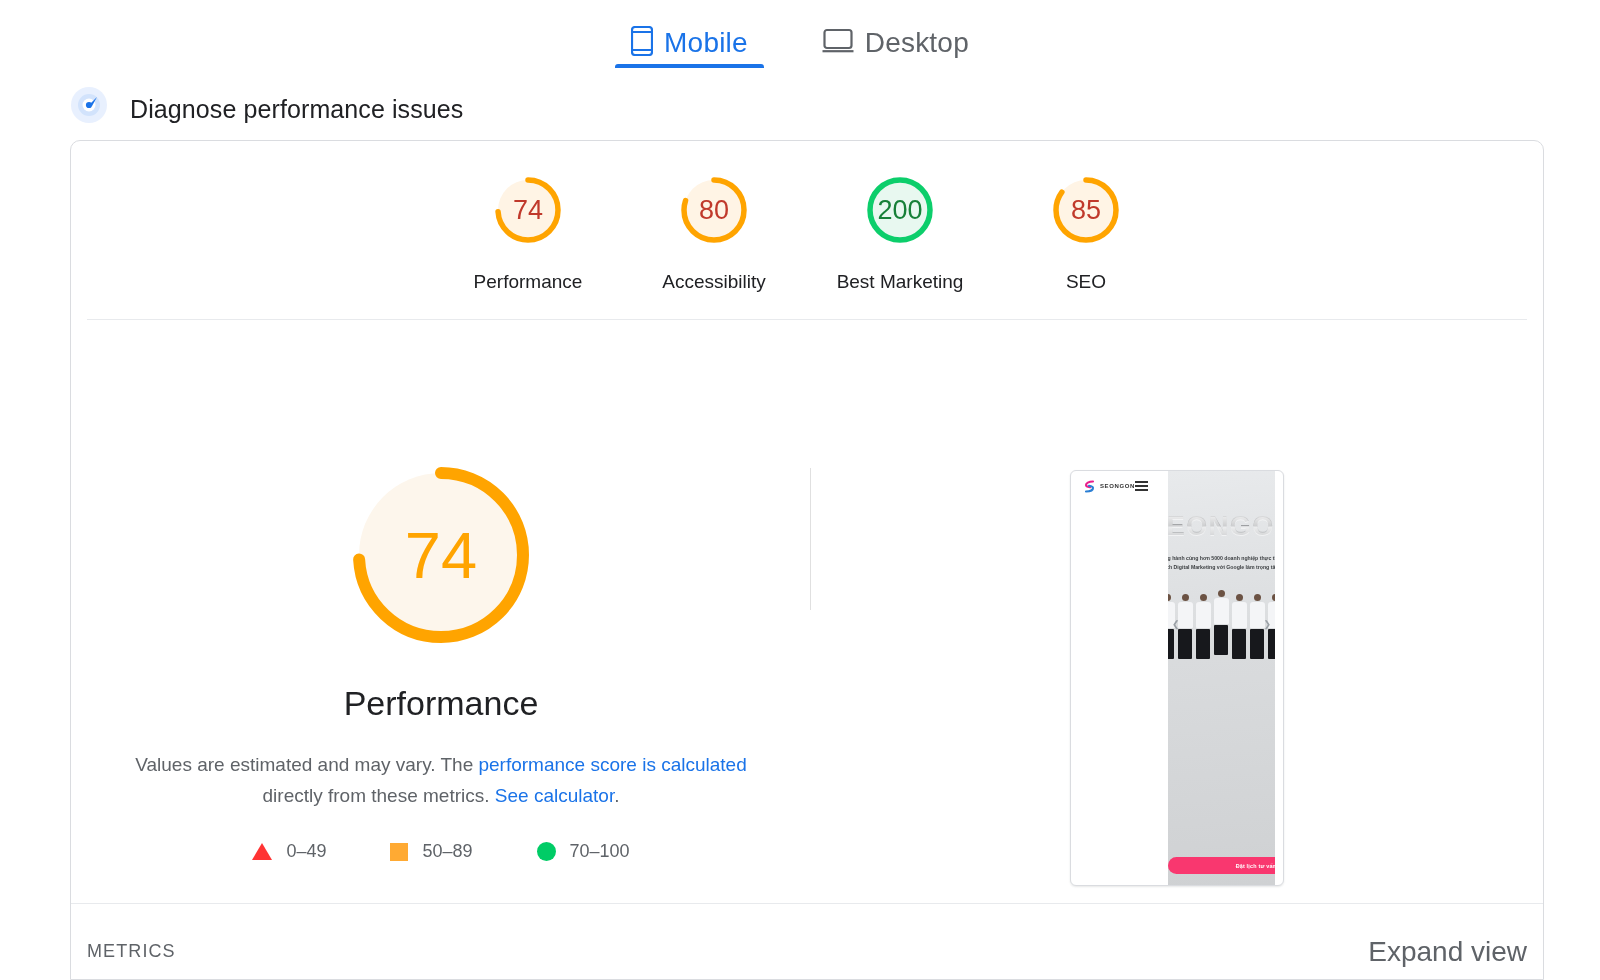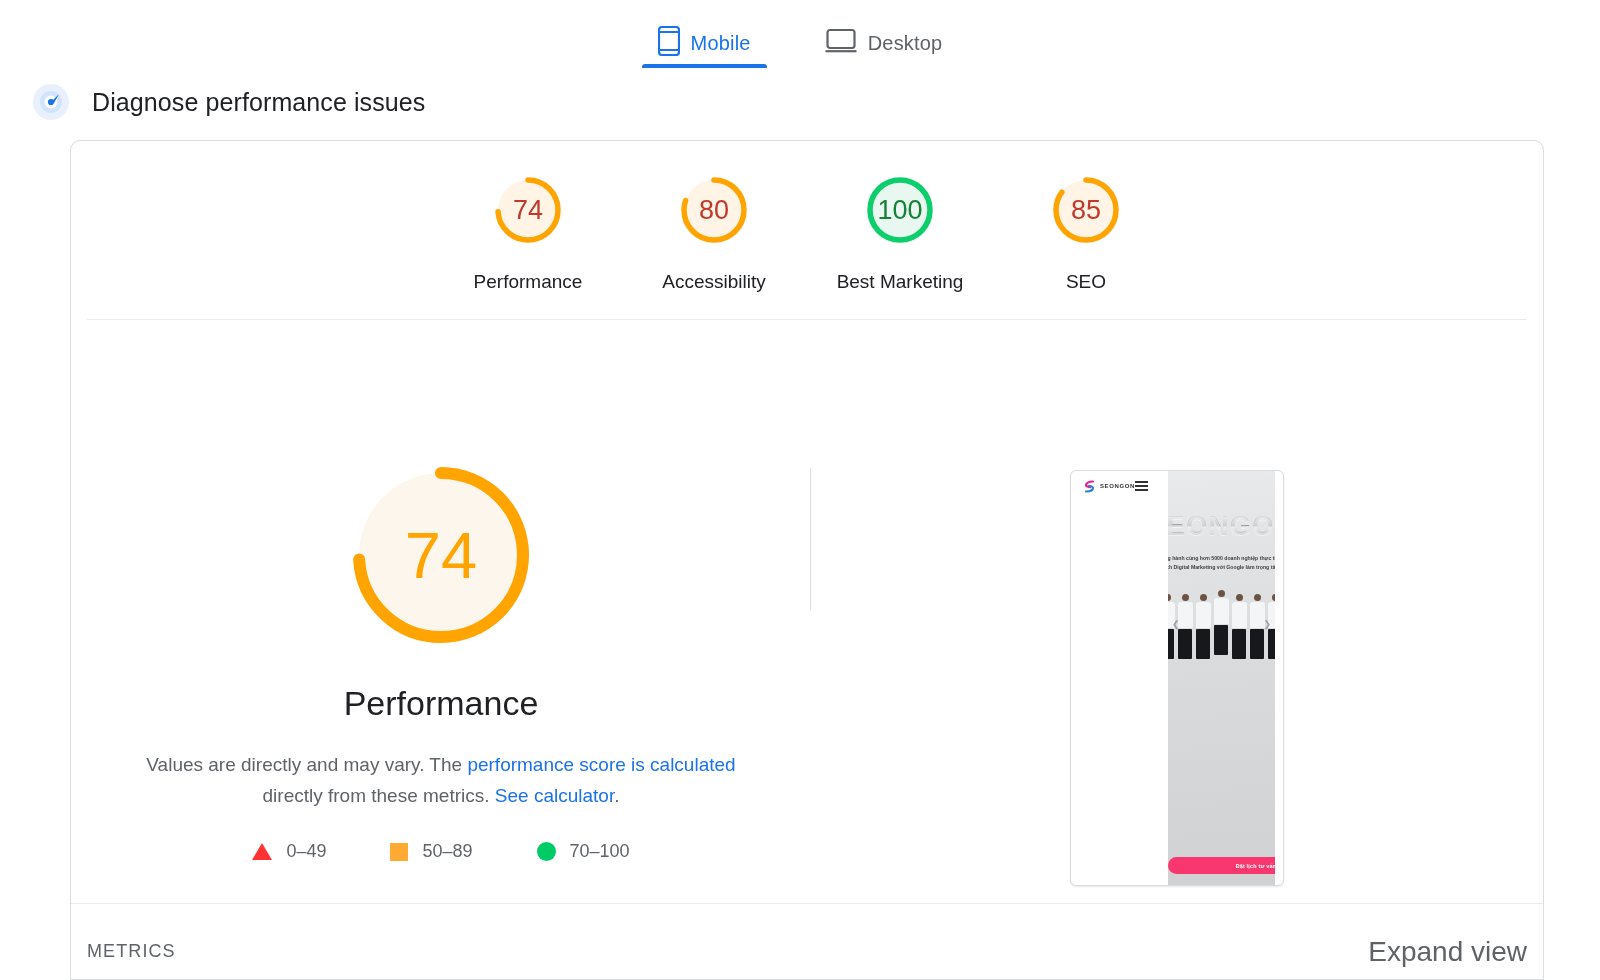--- a/index.html
+++ b/index.html
@@ -23,40 +23,40 @@
   .tab {
     display: flex;
     align-items: center;
     gap: 11px;
     padding: 10px 16px 0 16px;
     height: 60px;
     position: relative;
     cursor: pointer;
   }
   .tab-label {
-    font-size: 20px;
+    font-size: 28px;
     letter-spacing: .2px;
     color: #5f6368;
   }
   .tab.active .tab-label { color: #1a73e8; }
   .tab-underline {
     position: absolute;
     left: 0; right: 0; bottom: 0;
     height: 4px;
     border-radius: 3px 3px 0 0;
     background: #1a73e8;
   }
   .tab-icon { display: block; }
 
   
   .diagnose-row {
     display: flex;
-    align-items: center;
+    align-items: flex-end;
     gap: 22px;
-    padding: 12px 0 0 32px;
+    padding: 12px 0 0 70px;
     height: 56px;
   }
   .diagnose-icon {
     width: 38px; height: 38px;
     flex: 0 0 38px;
     position: relative;
   }
   .diagnose-title {
     font-size: 25px;
     color: #202124;
@@ -394,21 +394,21 @@
       </div>
       <span class="gauge-cell-label">Accessibility</span>
     </div>
 
     <div class="gauge-cell">
       <div class="mini-gauge">
         <svg width="78" height="78" viewBox="0 0 78 78">
           <circle cx="39" cy="39" r="30" fill="#e8f8f0"></circle>
           <circle cx="39" cy="39" r="30" fill="none" stroke="#0cce6b" stroke-width="5.5" stroke-linecap="round" transform="rotate(-90 39 39)"></circle>
         </svg>
-        <span class="mini-num" style="color:#178038">100</span>
+        <span class="mini-num" style="color:#178038">200</span>
       </div>
       <span class="gauge-cell-label">Best Marketing</span>
     </div>
 
     <div class="gauge-cell">
       <div class="mini-gauge">
         <svg width="78" height="78" viewBox="0 0 78 78">
           <circle cx="39" cy="39" r="30" fill="#fff4e5"></circle>
           <circle cx="39" cy="39" r="30" fill="none" stroke="#ffa400" stroke-width="5.5" stroke-linecap="round" stroke-dasharray="160.2 28.3" transform="rotate(-90 39 39)"></circle>
         </svg>
@@ -427,21 +427,21 @@
       <div class="big-gauge">
         <svg width="190" height="190" viewBox="0 0 190 190">
           <circle cx="95" cy="95" r="82" fill="#fdf6ec"></circle>
           <circle cx="95" cy="95" r="82" fill="none" stroke="#ffa400" stroke-width="12" stroke-linecap="round" stroke-dasharray="381.2 134.0" transform="rotate(-90 95 95)"></circle>
         </svg>
         <span class="big-num">74</span>
       </div>
       <div class="big-title">Performance</div>
 
       <div class="desc">
-        <span>Values are directly and may vary. The </span><a href="#">performance score is calculated</a><span> directly from these metrics. </span><a href="#">See calculator</a><span>.</span>
+        <span>Values are estimated and may vary. The </span><a href="#">performance score is calculated</a><span> directly from these metrics. </span><a href="#">See calculator</a><span>.</span>
       </div>
 
       <div class="legend">
         <div class="legend-item">
           <span class="sw-tri"></span>
           <span>0–49</span>
         </div>
         <div class="legend-item">
           <span class="sw-sq"></span>
           <span>50–89</span>

